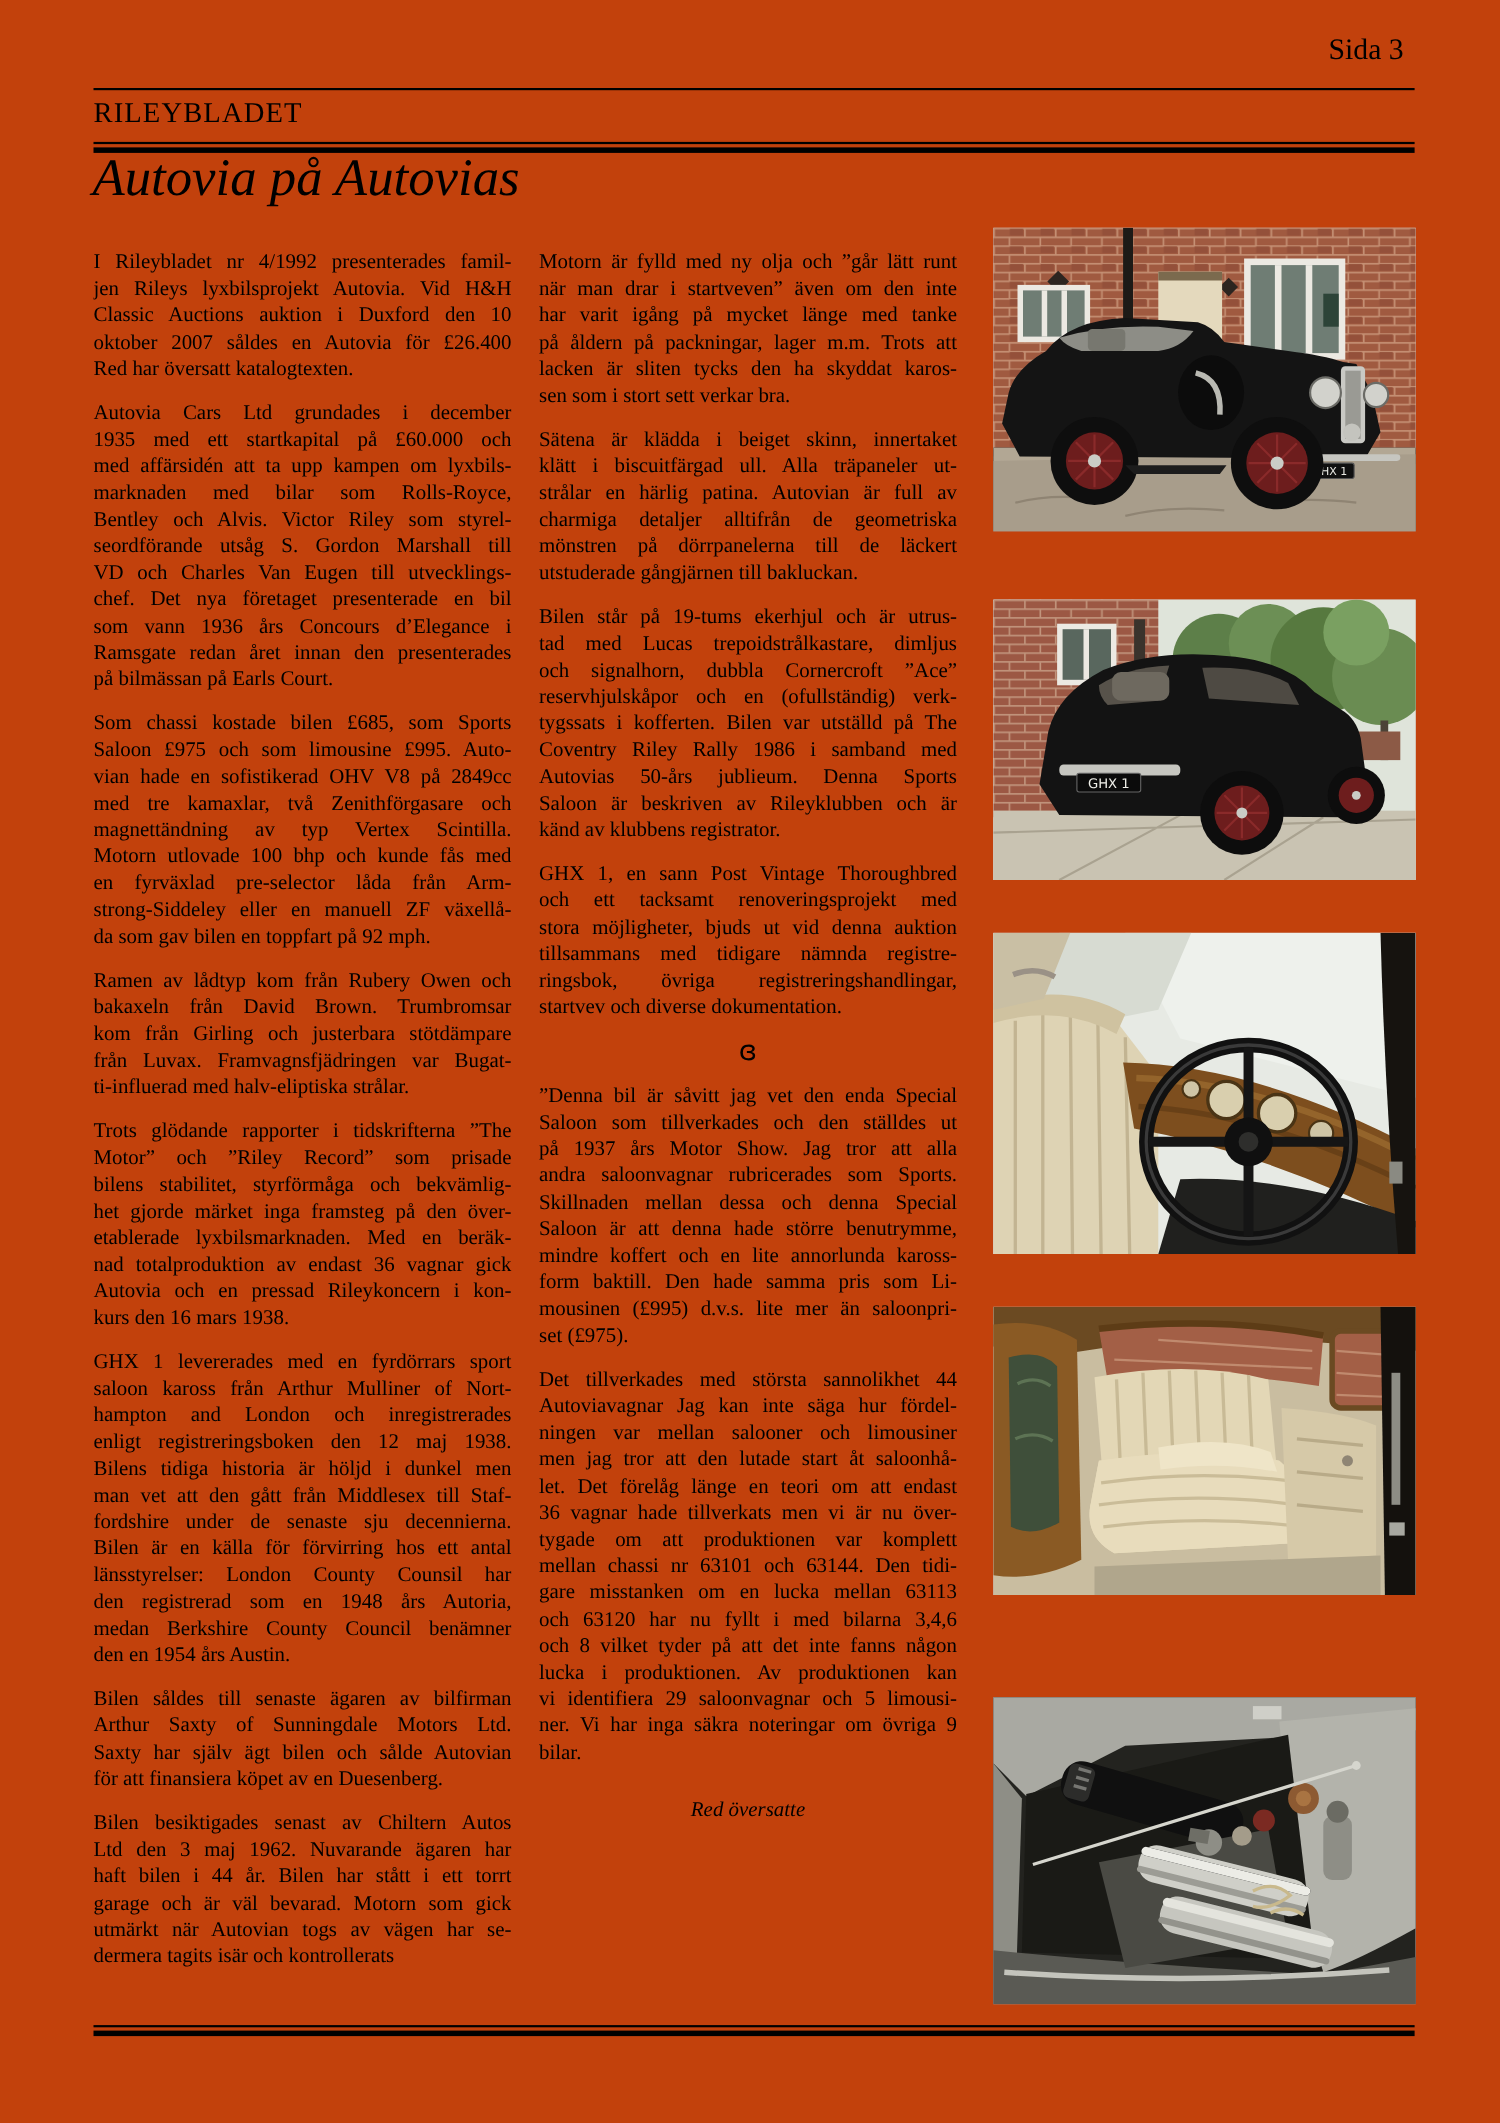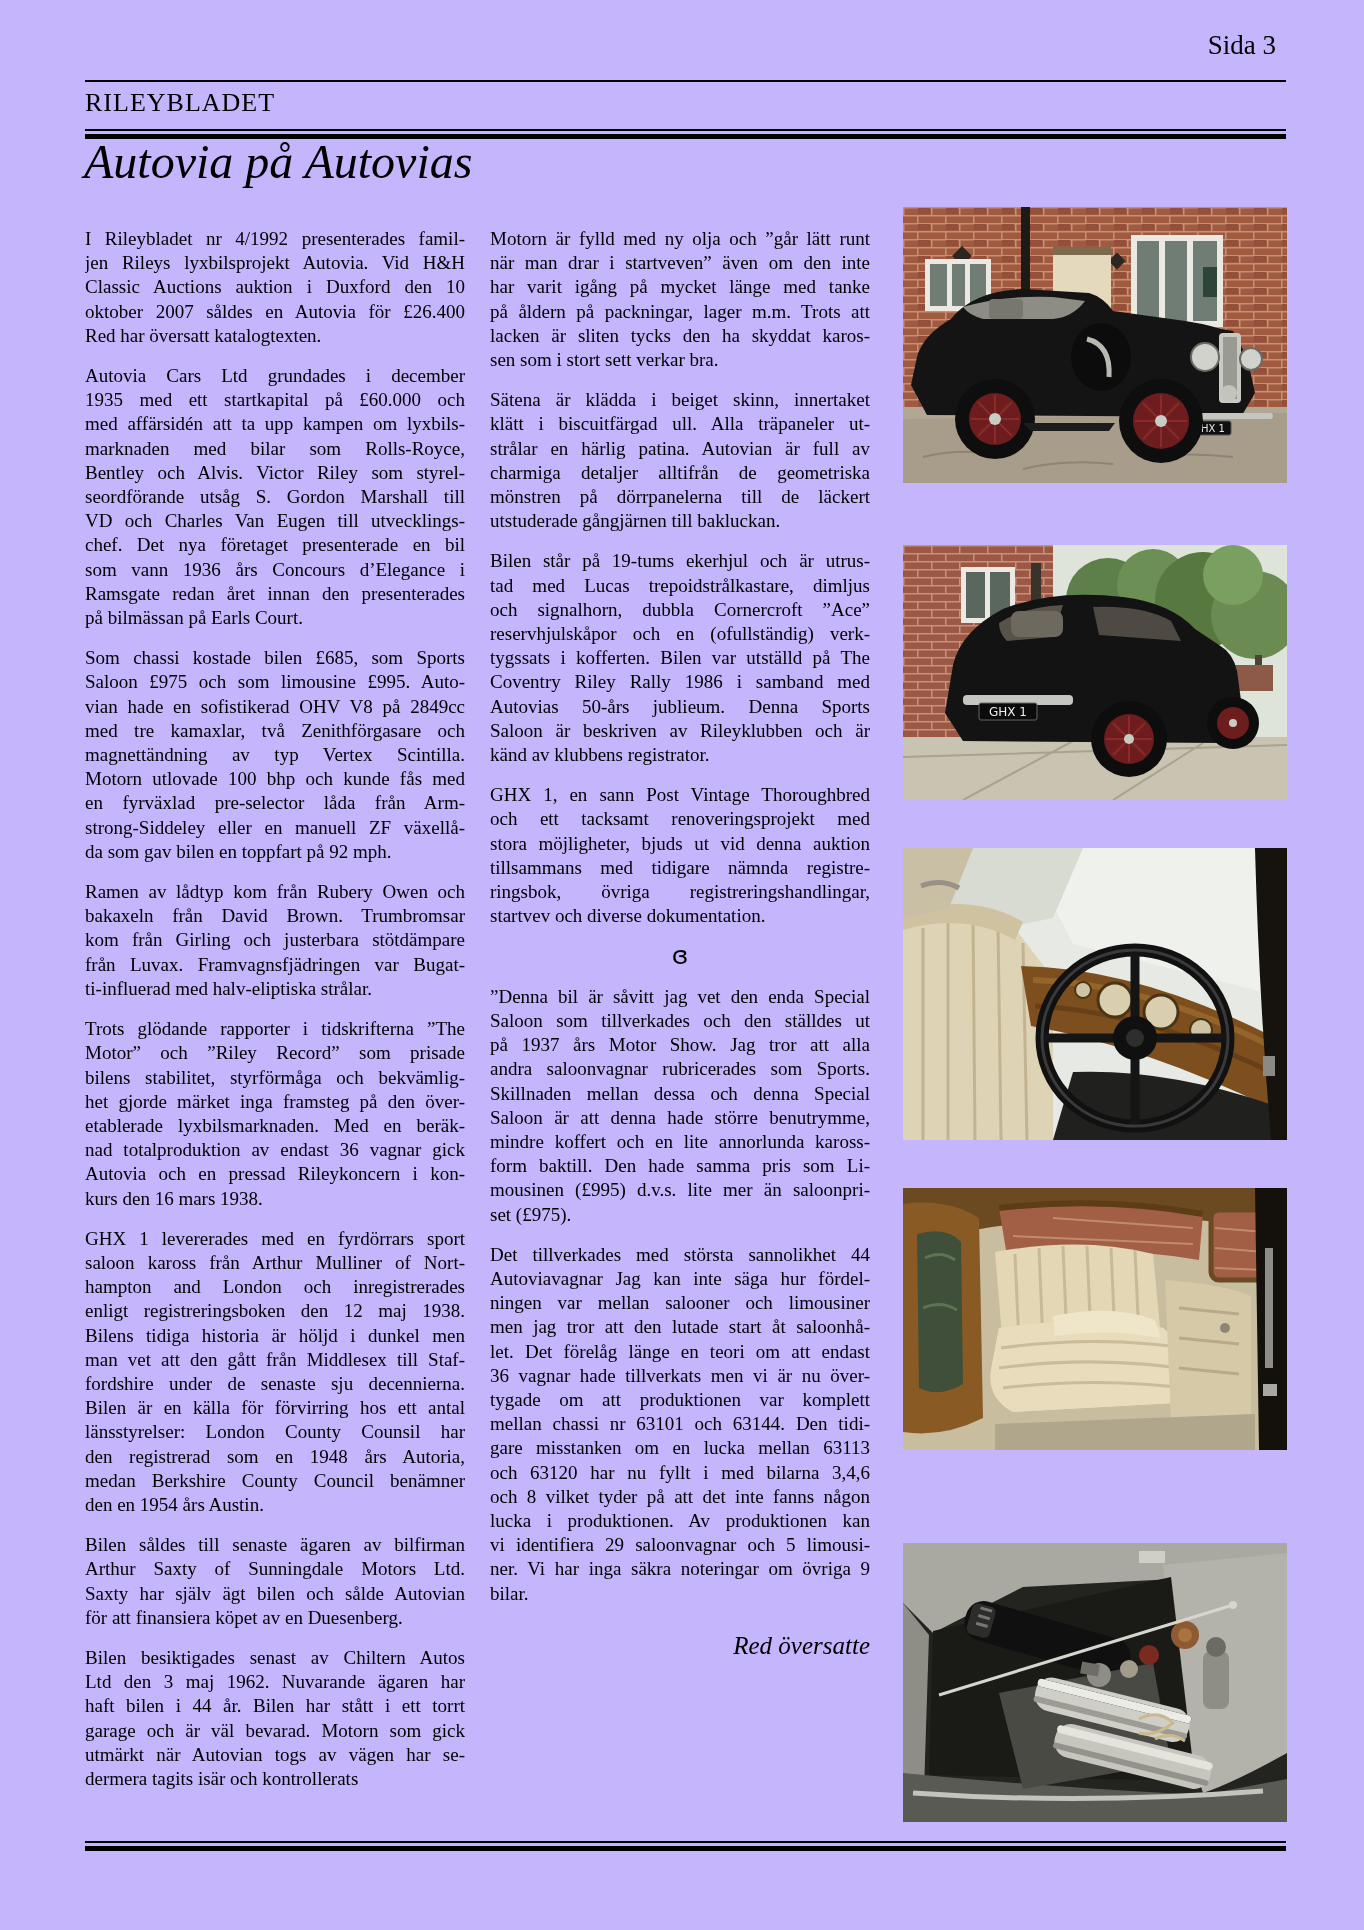--- a/index.html
+++ b/index.html
@@ -1,19 +1,19 @@
 <!DOCTYPE html>
 <html lang="sv"><head>
 <meta charset="utf-8">
 <title>Rileybladet – Sida 3</title>
 <style>
   html,body{margin:0;padding:0;background:#e8e8e8;}
   .page{
     position:relative;width:1364px;height:1930px;margin:0 auto;
-    background:#c4b5fd;color:#000;
+    background:#c2410c;color:#000;
     font-family:"Liberation Serif","DejaVu Serif",serif;
     overflow:hidden;
   }
   .page-number{position:absolute;top:30px;right:88px;font-size:27px;}
   .rule-top{position:absolute;left:85px;right:78px;top:80px;height:2px;background:#000;}
   .masthead{position:absolute;left:85px;top:88px;font-size:26px;letter-spacing:1px;}
   .double-rule{position:absolute;left:85px;right:78px;}
   .double-rule .thin{height:2px;background:#000;margin-bottom:3px;}
   .double-rule .thick{height:5px;background:#000;}
   .double-rule.header{top:129px;}
@@ -31,21 +31,21 @@
     font-size:19px;line-height:24.2px;
     text-align:justify;text-align-last:justify;text-justify:inter-word;
     white-space:normal;
   }
   .line.last{text-align-last:left;}
   .ornament{
     text-align:center;font-size:25px;line-height:24.2px;margin:4px 0 16px 0;
     font-family:"DejaVu Sans",sans-serif;
   }
   .byline{
-    margin-top:28px;font-size:25px;font-style:italic;text-align:right;line-height:24.2px;
+    margin-top:28px;font-size:19px;font-style:italic;text-align:center;line-height:24.2px;
   }
   .photo-col{position:absolute;left:903px;top:0;width:384px;}
   figure.photo{position:absolute;left:0;margin:0;width:384px;background:#ccc;}
   figure.photo svg{display:block;width:100%;height:100%;}
   .ph1{top:207px;height:276px;}
   .ph2{top:545px;height:255px;}
   .ph3{top:848px;height:292px;}
   .ph4{top:1188px;height:262px;}
   .ph5{top:1543px;height:279px;}
 </style>

